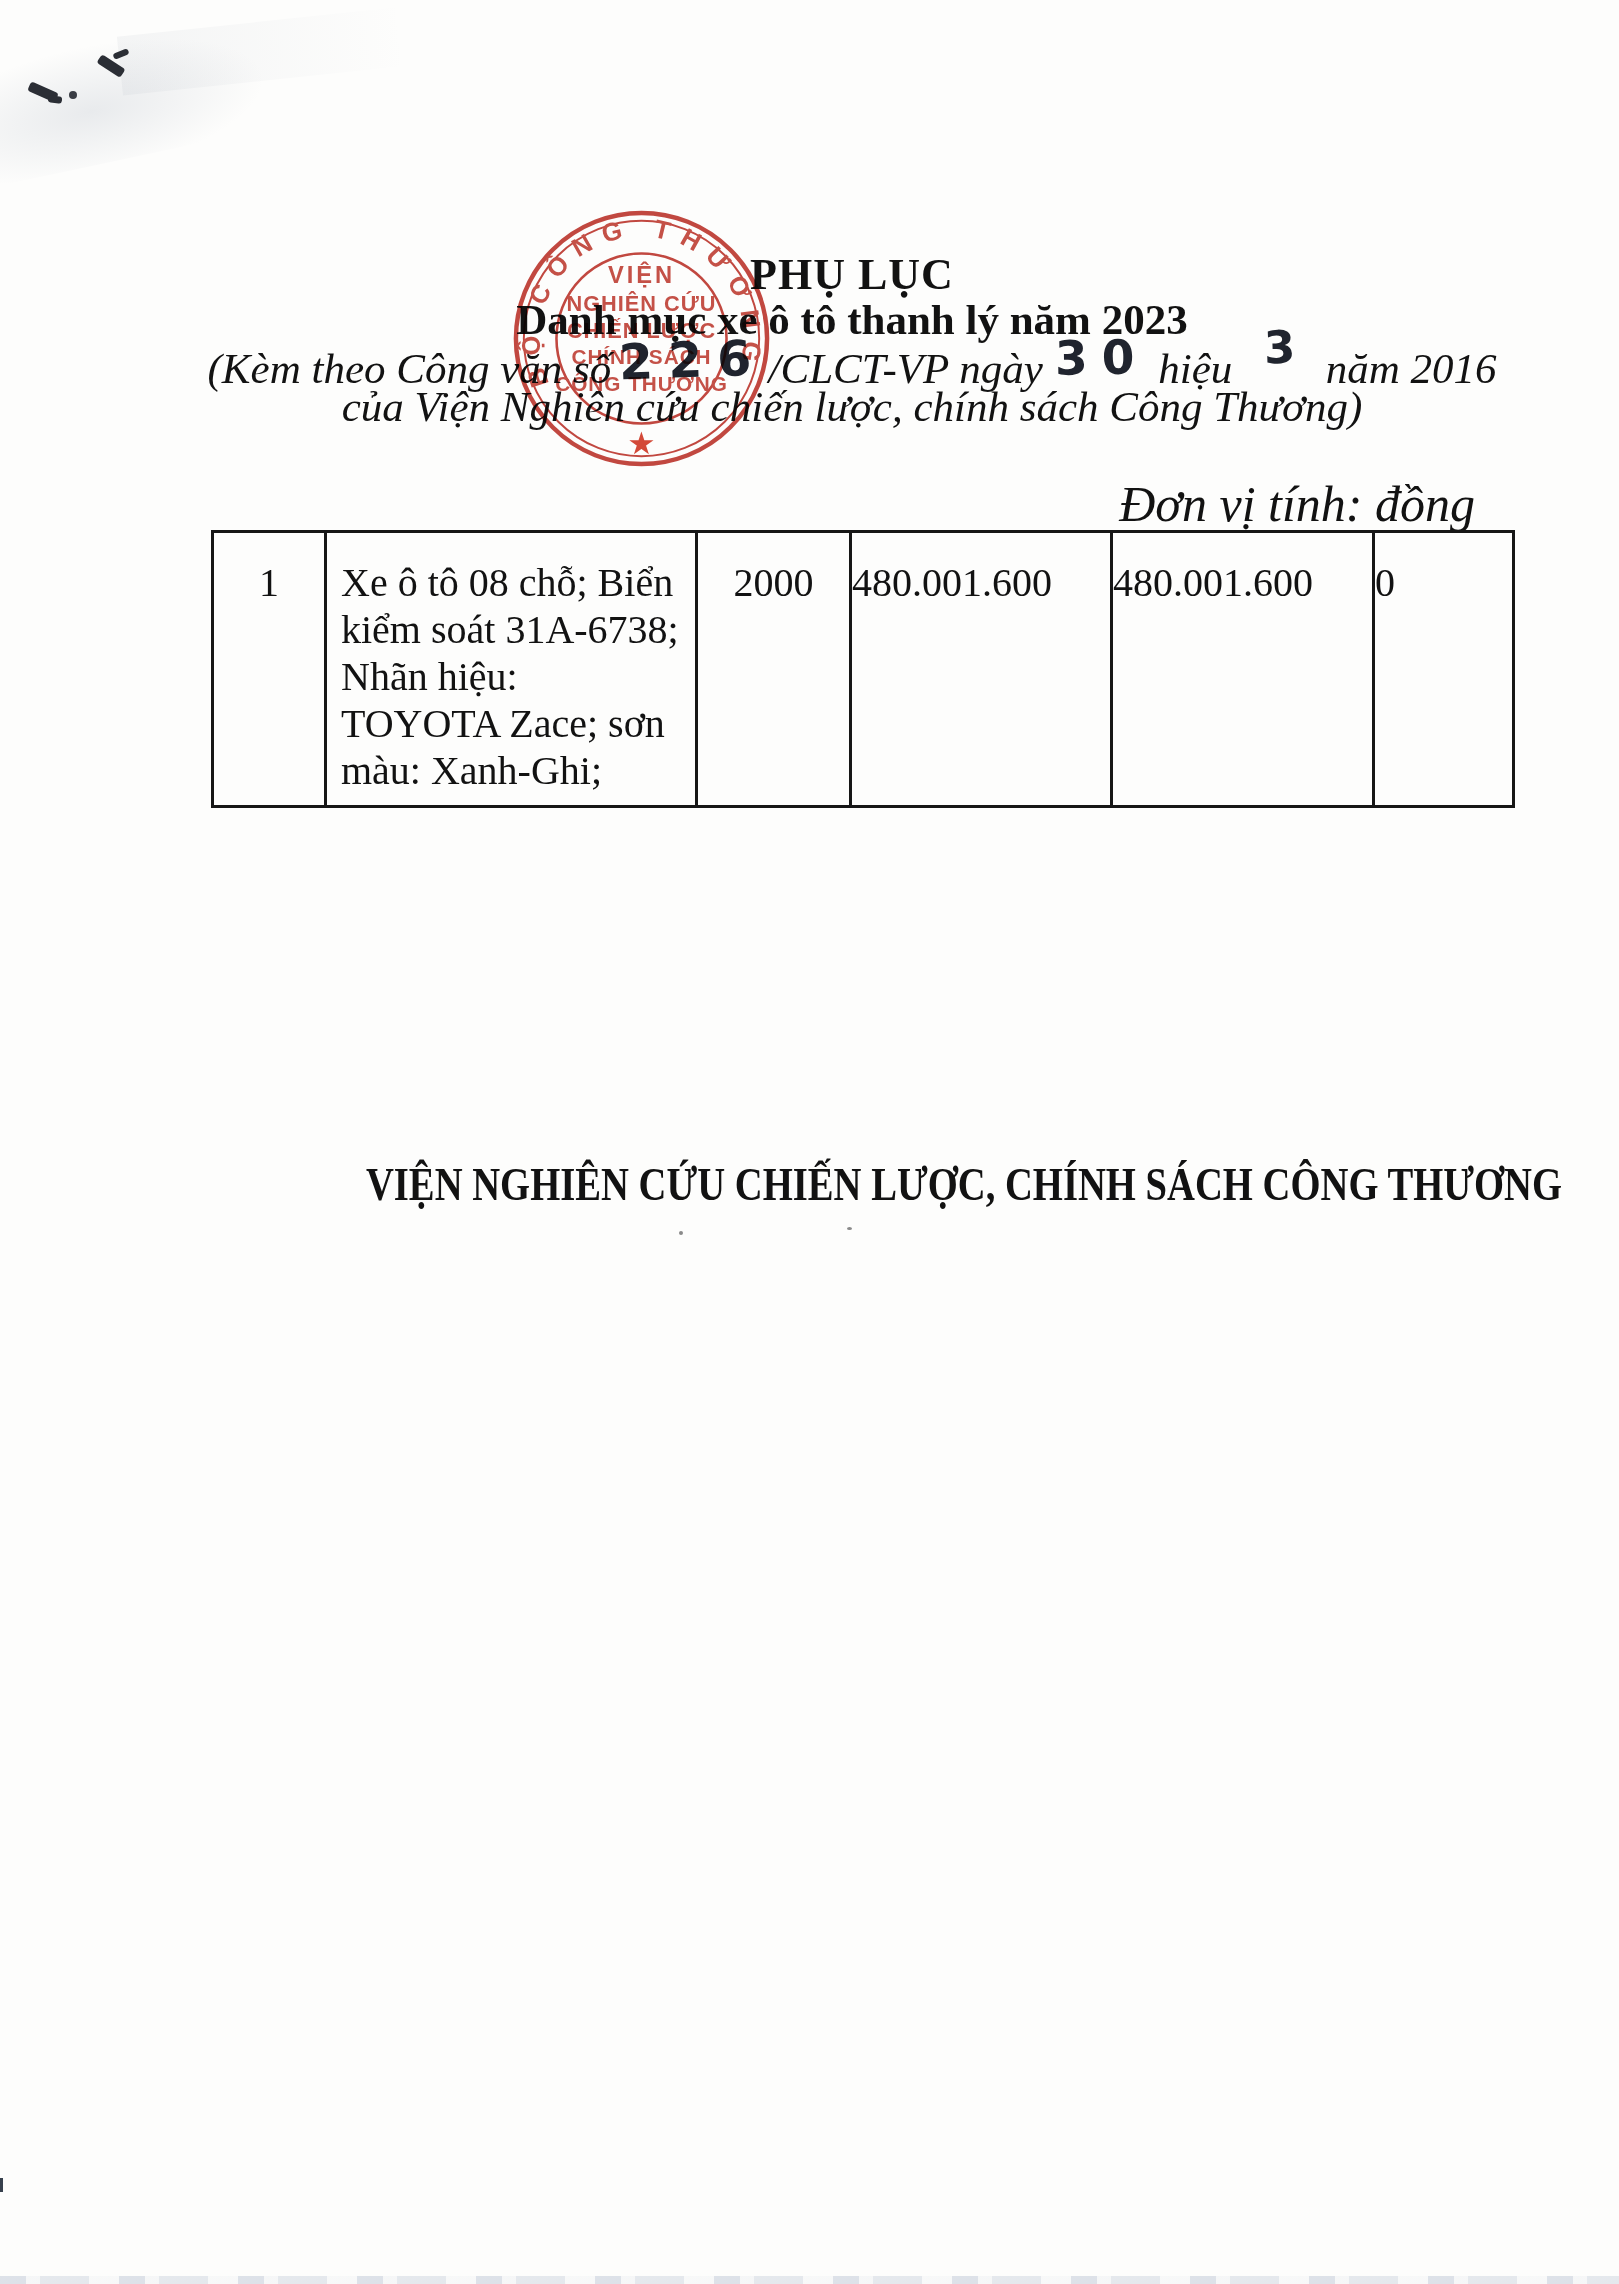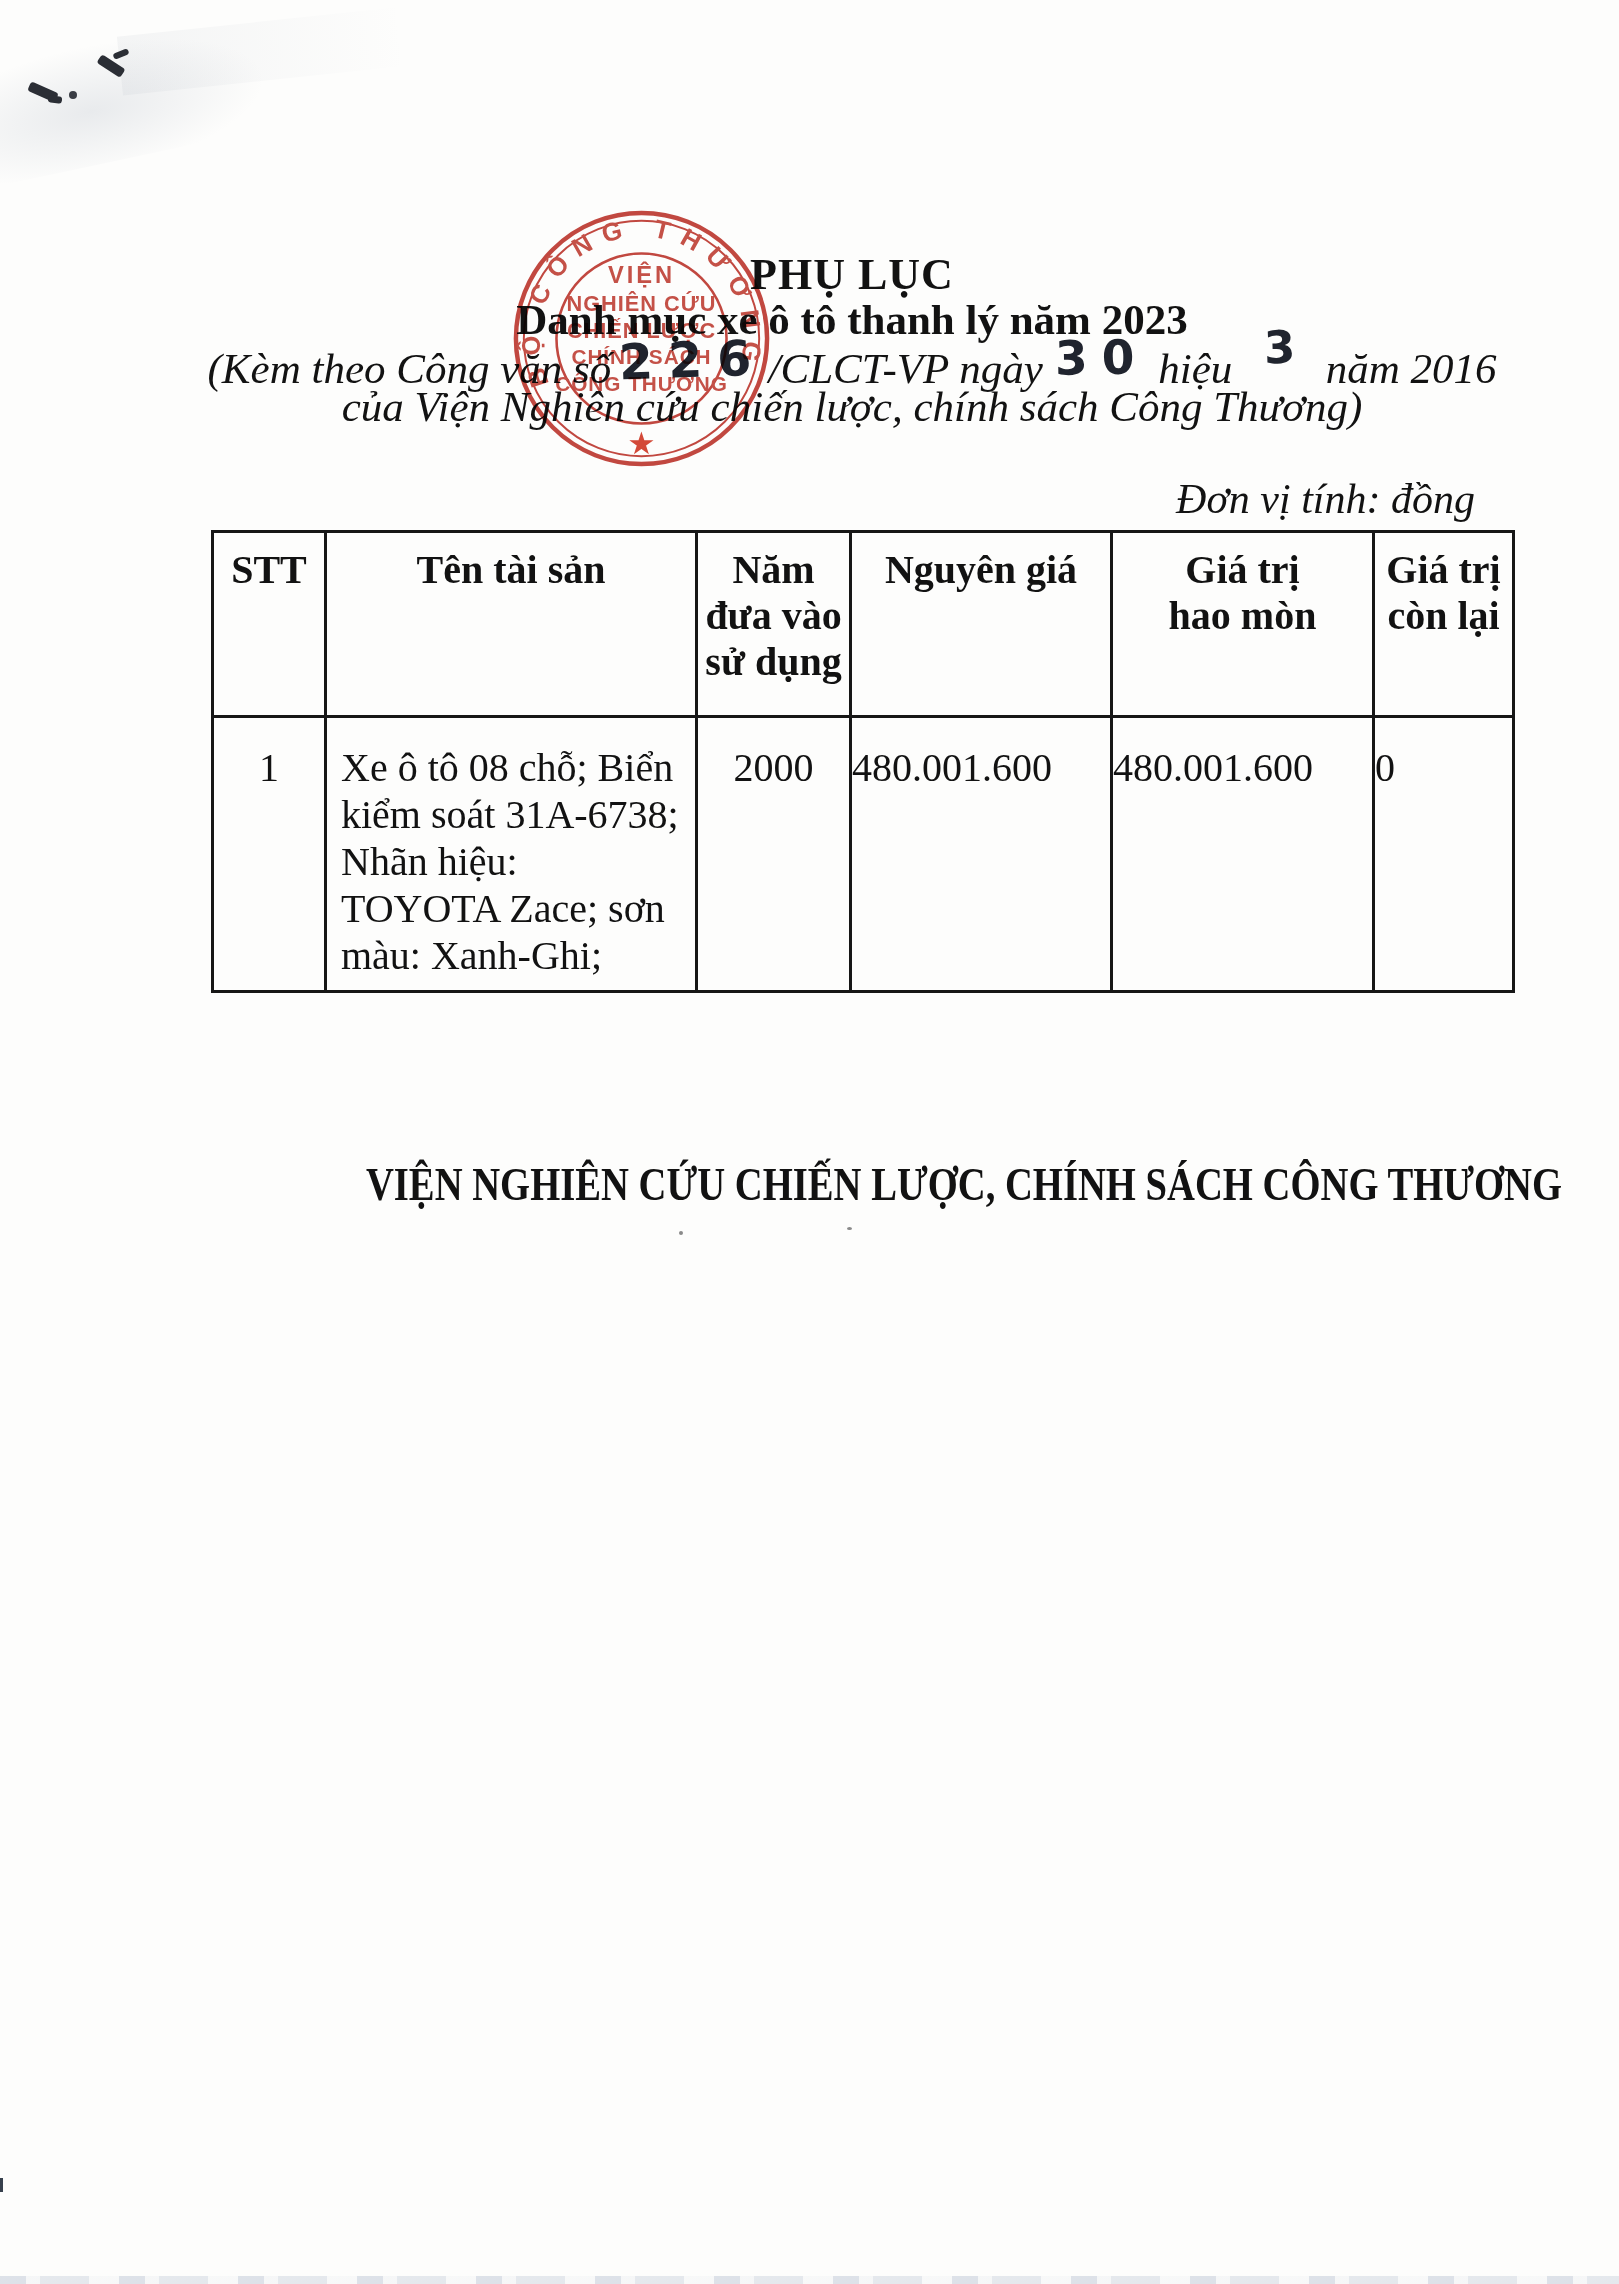--- a/index.html
+++ b/index.html
@@ -55,21 +55,21 @@
     font-weight:bold;
     color:#20242e;
     display:inline-block;
   }
   .hw-doc{font-size:49px;letter-spacing:15px;margin:0 2px 0 8px;transform:translateY(-6px) rotate(-2deg);}
   .hw-day{font-size:47px;letter-spacing:14px;margin:0 10px 0 12px;transform:translateY(-9px) rotate(-1deg);}
   .hw-month{font-size:45px;margin:0 30px 0 32px;transform:translateY(-20px) rotate(-2deg);}
 
   .unit-note{
     position:absolute;right:145px;top:475px;
-    font-size:42px;font-style:italic;
+    font-size:50px;font-style:italic;
   }
 
   
   table.assets{
     position:absolute;left:211px;top:530px;
     width:1302px;
     border-collapse:collapse;
     table-layout:fixed;
     font-size:40px;
   }
@@ -145,32 +145,20 @@
   <table class="assets">
     <colgroup>
       <col style="width:113px">
         <col style="width:371px">
         <col style="width:154px">
       <col style="width:261px">
         <col style="width:262px">
         <col style="width:140px">
     </colgroup>
     <tbody>
-        <tr class="hdr">
-      <td>STT</td>
-      <td>Tên tài sản</td>
-      <td>Năm
-đưa vào
-sử dụng</td>
-      <td>Nguyên giá</td>
-      <td>Giá trị
-hao mòn</td>
-      <td>Giá trị
-còn lại</td>
-    </tr>
     <tr class="data">
       <td class="cell-c">1</td>
       <td class="cell-name">Xe ô tô 08 chỗ; Biển
 kiểm soát 31A-6738;
 Nhãn hiệu:
 TOYOTA Zace; sơn
 màu: Xanh-Ghi;</td>
       <td class="cell-c">2000</td>
       <td class="cell-num">480.001.600</td>
       <td class="cell-num">480.001.600</td>

